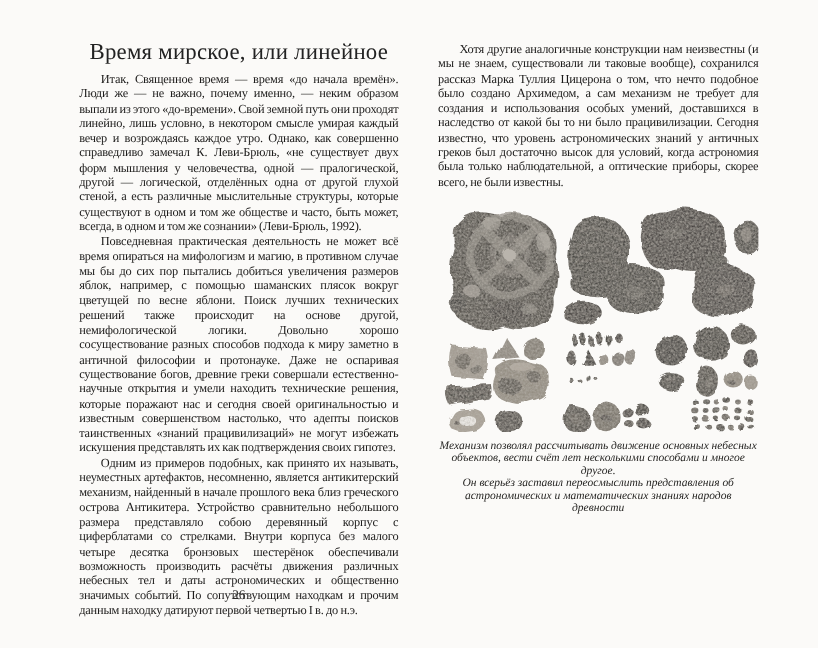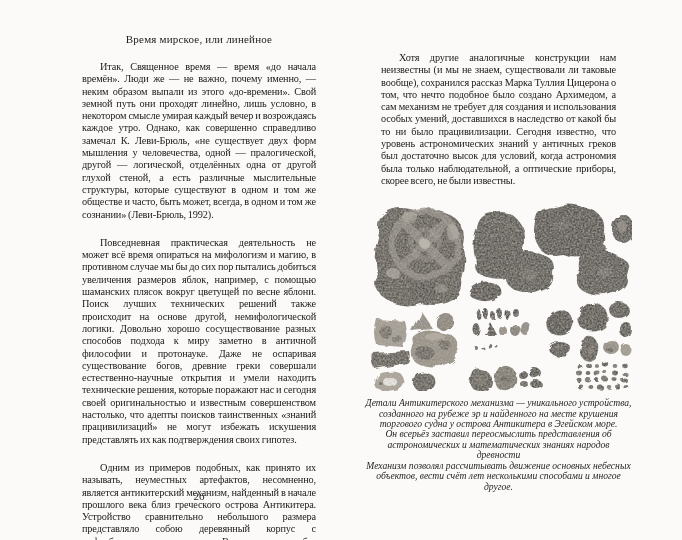--- a/index.html
+++ b/index.html
@@ -13,28 +13,28 @@
     width: 682px; height: 540px;
     background: #fbfaf8;
     font-family: "Liberation Serif", serif;
     color: #1c1b1a;
   }
   .page { position: absolute; }
   .page-left  { left: 66px;  top: 33px; width: 266px; }
   .page-right { left: 365px; top: 36px; width: 267px; }
   .heading {
     margin: 0 0 6px 0;
-    font-size: 11px;
+    font-size: 19px;
     font-weight: normal;
     text-align: center;
     letter-spacing: 0.2px;
     color: #222;
   }
   .bodytext p {
-    margin: 16px;
+    margin: 0;
     font-size: 10.3px;
     line-height: 12.3px;
     text-align: justify;
     text-indent: 18px;
     letter-spacing: -0.15px;
     word-spacing: -0.5px;
   }
   .figure { margin-top: 13px; }
   .figure svg { display: block; }
   .caption {
@@ -206,21 +206,20 @@
           <ellipse cx="226" cy="184" rx="2.4" ry="2" fill="#57534d"></ellipse>
           <ellipse cx="235" cy="184" rx="3.2" ry="2.6" fill="#30302e"></ellipse>
           <ellipse cx="244" cy="184" rx="2.4" ry="2" fill="#6a665f"></ellipse>
           <ellipse cx="253" cy="184" rx="3" ry="2.4" fill="#3b3835"></ellipse>
           <ellipse cx="261" cy="184" rx="2.4" ry="2" fill="#4a4845"></ellipse>
         </g>
       </svg>
     </div>
 
     <div class="caption">
-      <p>Детали Антикитерского механизма — уникального устройства, созданного на рубеже эр и найденного на месте крушения торгового судна у острова Антикитера в Эгейском море.</p>
+      <p>Механизм позволял рассчитывать движение основных небесных объектов, вести счёт лет несколькими способами и многое другое.</p>
       <p>Он всерьёз заставил переосмыслить представления об астрономических и математических знаниях народов древности</p>
-      <p>Механизм позволял рассчитывать движение основных небесных объектов, вести счёт лет несколькими способами и многое другое.</p>
     </div>
   </div>
 
   <div class="pagenum pagenum-left">26</div>
 
 </div>
 
 </body></html>

